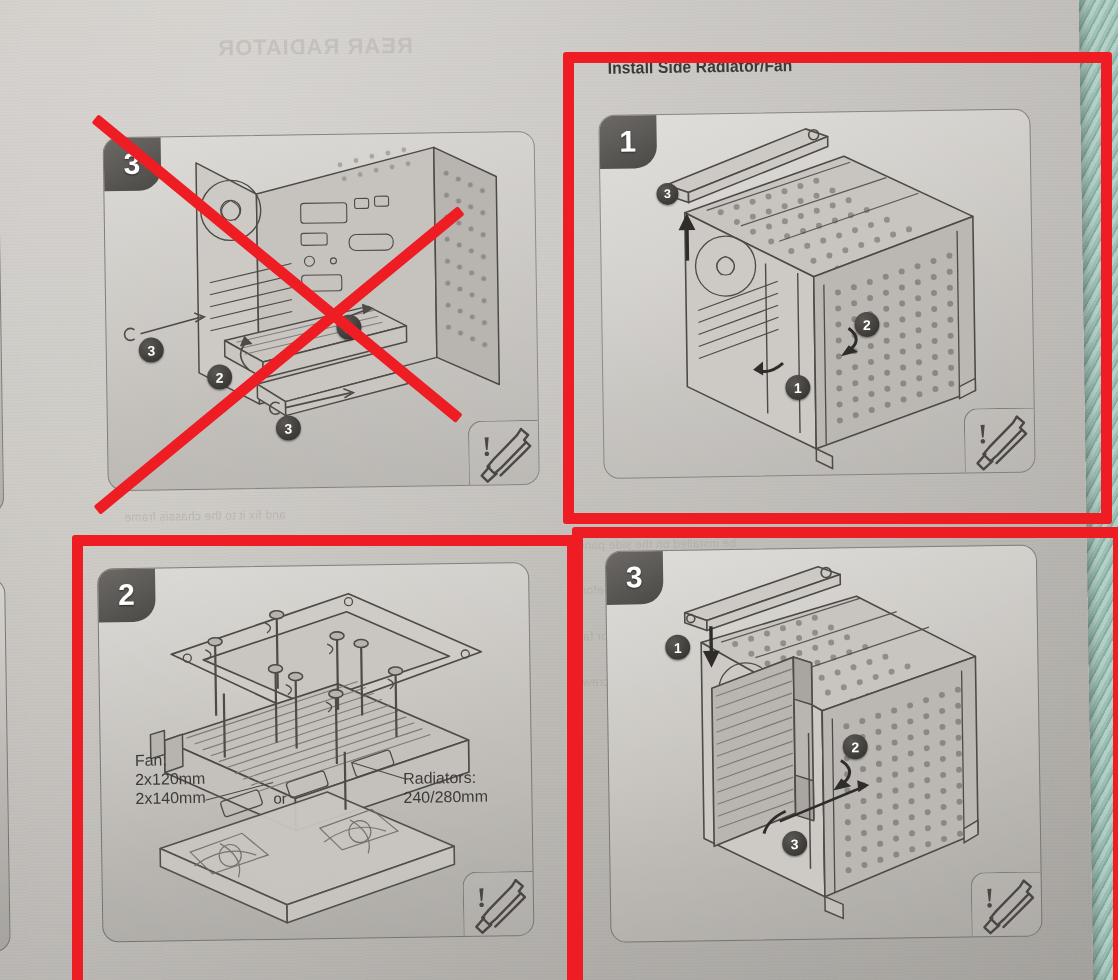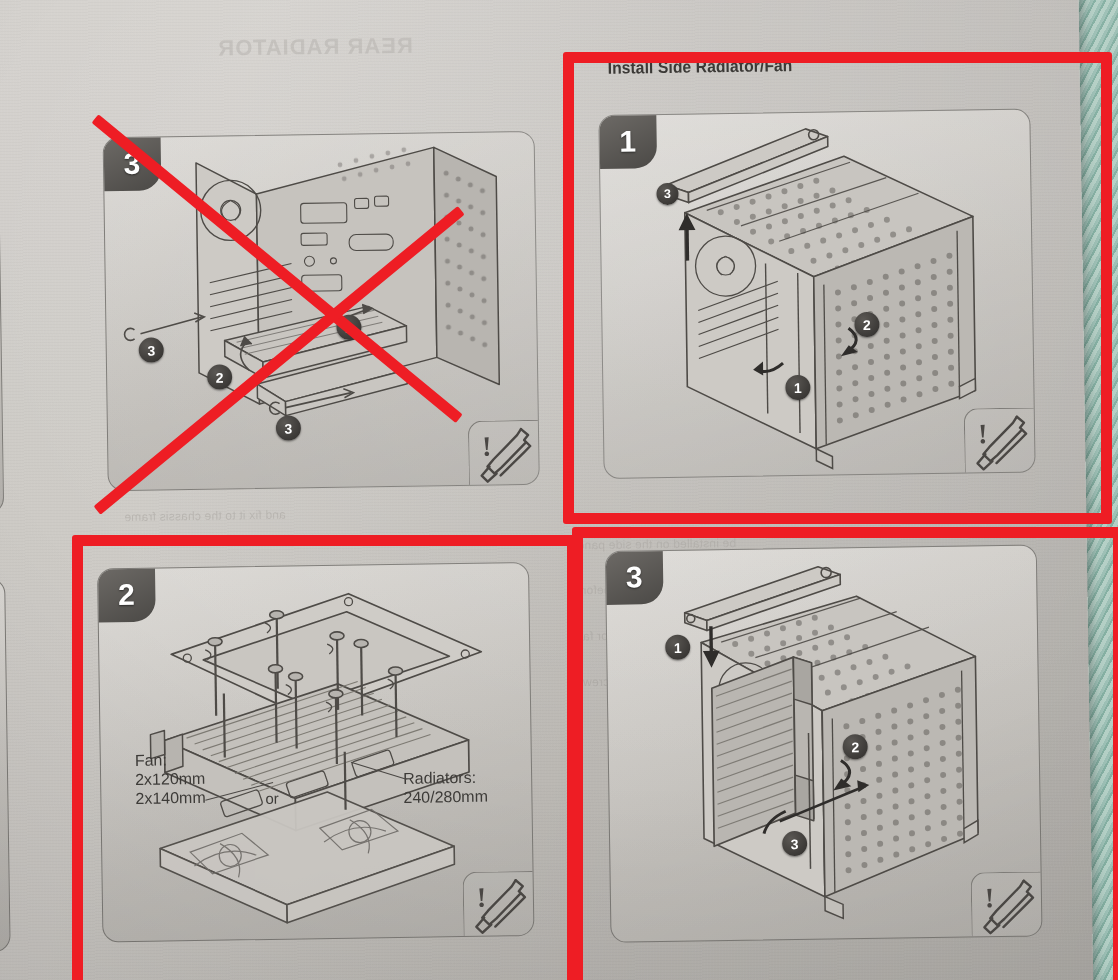--- a/index.html
+++ b/index.html
@@ -648,21 +648,21 @@
               <path d="M186 118 q10 4 2 10"></path>
           </g>
         </svg>
       </div>
 
       <div class="anno" style="left:34px;top:182px;">Fan:
 2x120mm
 2x140mm</div>
       <div class="leader" style="left:104px;top:232px;width:70px;transform:rotate(-14deg);"></div>
 
-      <div class="anno or" style="left:164px;top:222px;">or</div>
+      <div class="anno or" style="left:172px;top:222px;">or</div>
 
       <div class="anno" style="left:302px;top:204px;">Radiators:
 240/280mm</div>
       <div class="leader" style="left:250px;top:196px;width:58px;transform:rotate(18deg);"></div>
 
       <div class="warn-badge">
         <span class="bang">!</span>
         <svg width="70" height="64" style="position:absolute;left:0;top:0;">
           <g fill="none" stroke="#4a4744" stroke-width="2.4" stroke-linejoin="round" stroke-linecap="round">
             <path d="M52 8 l7 6 l-4 5 l6 6 l-6 6 l-24 23"></path>

